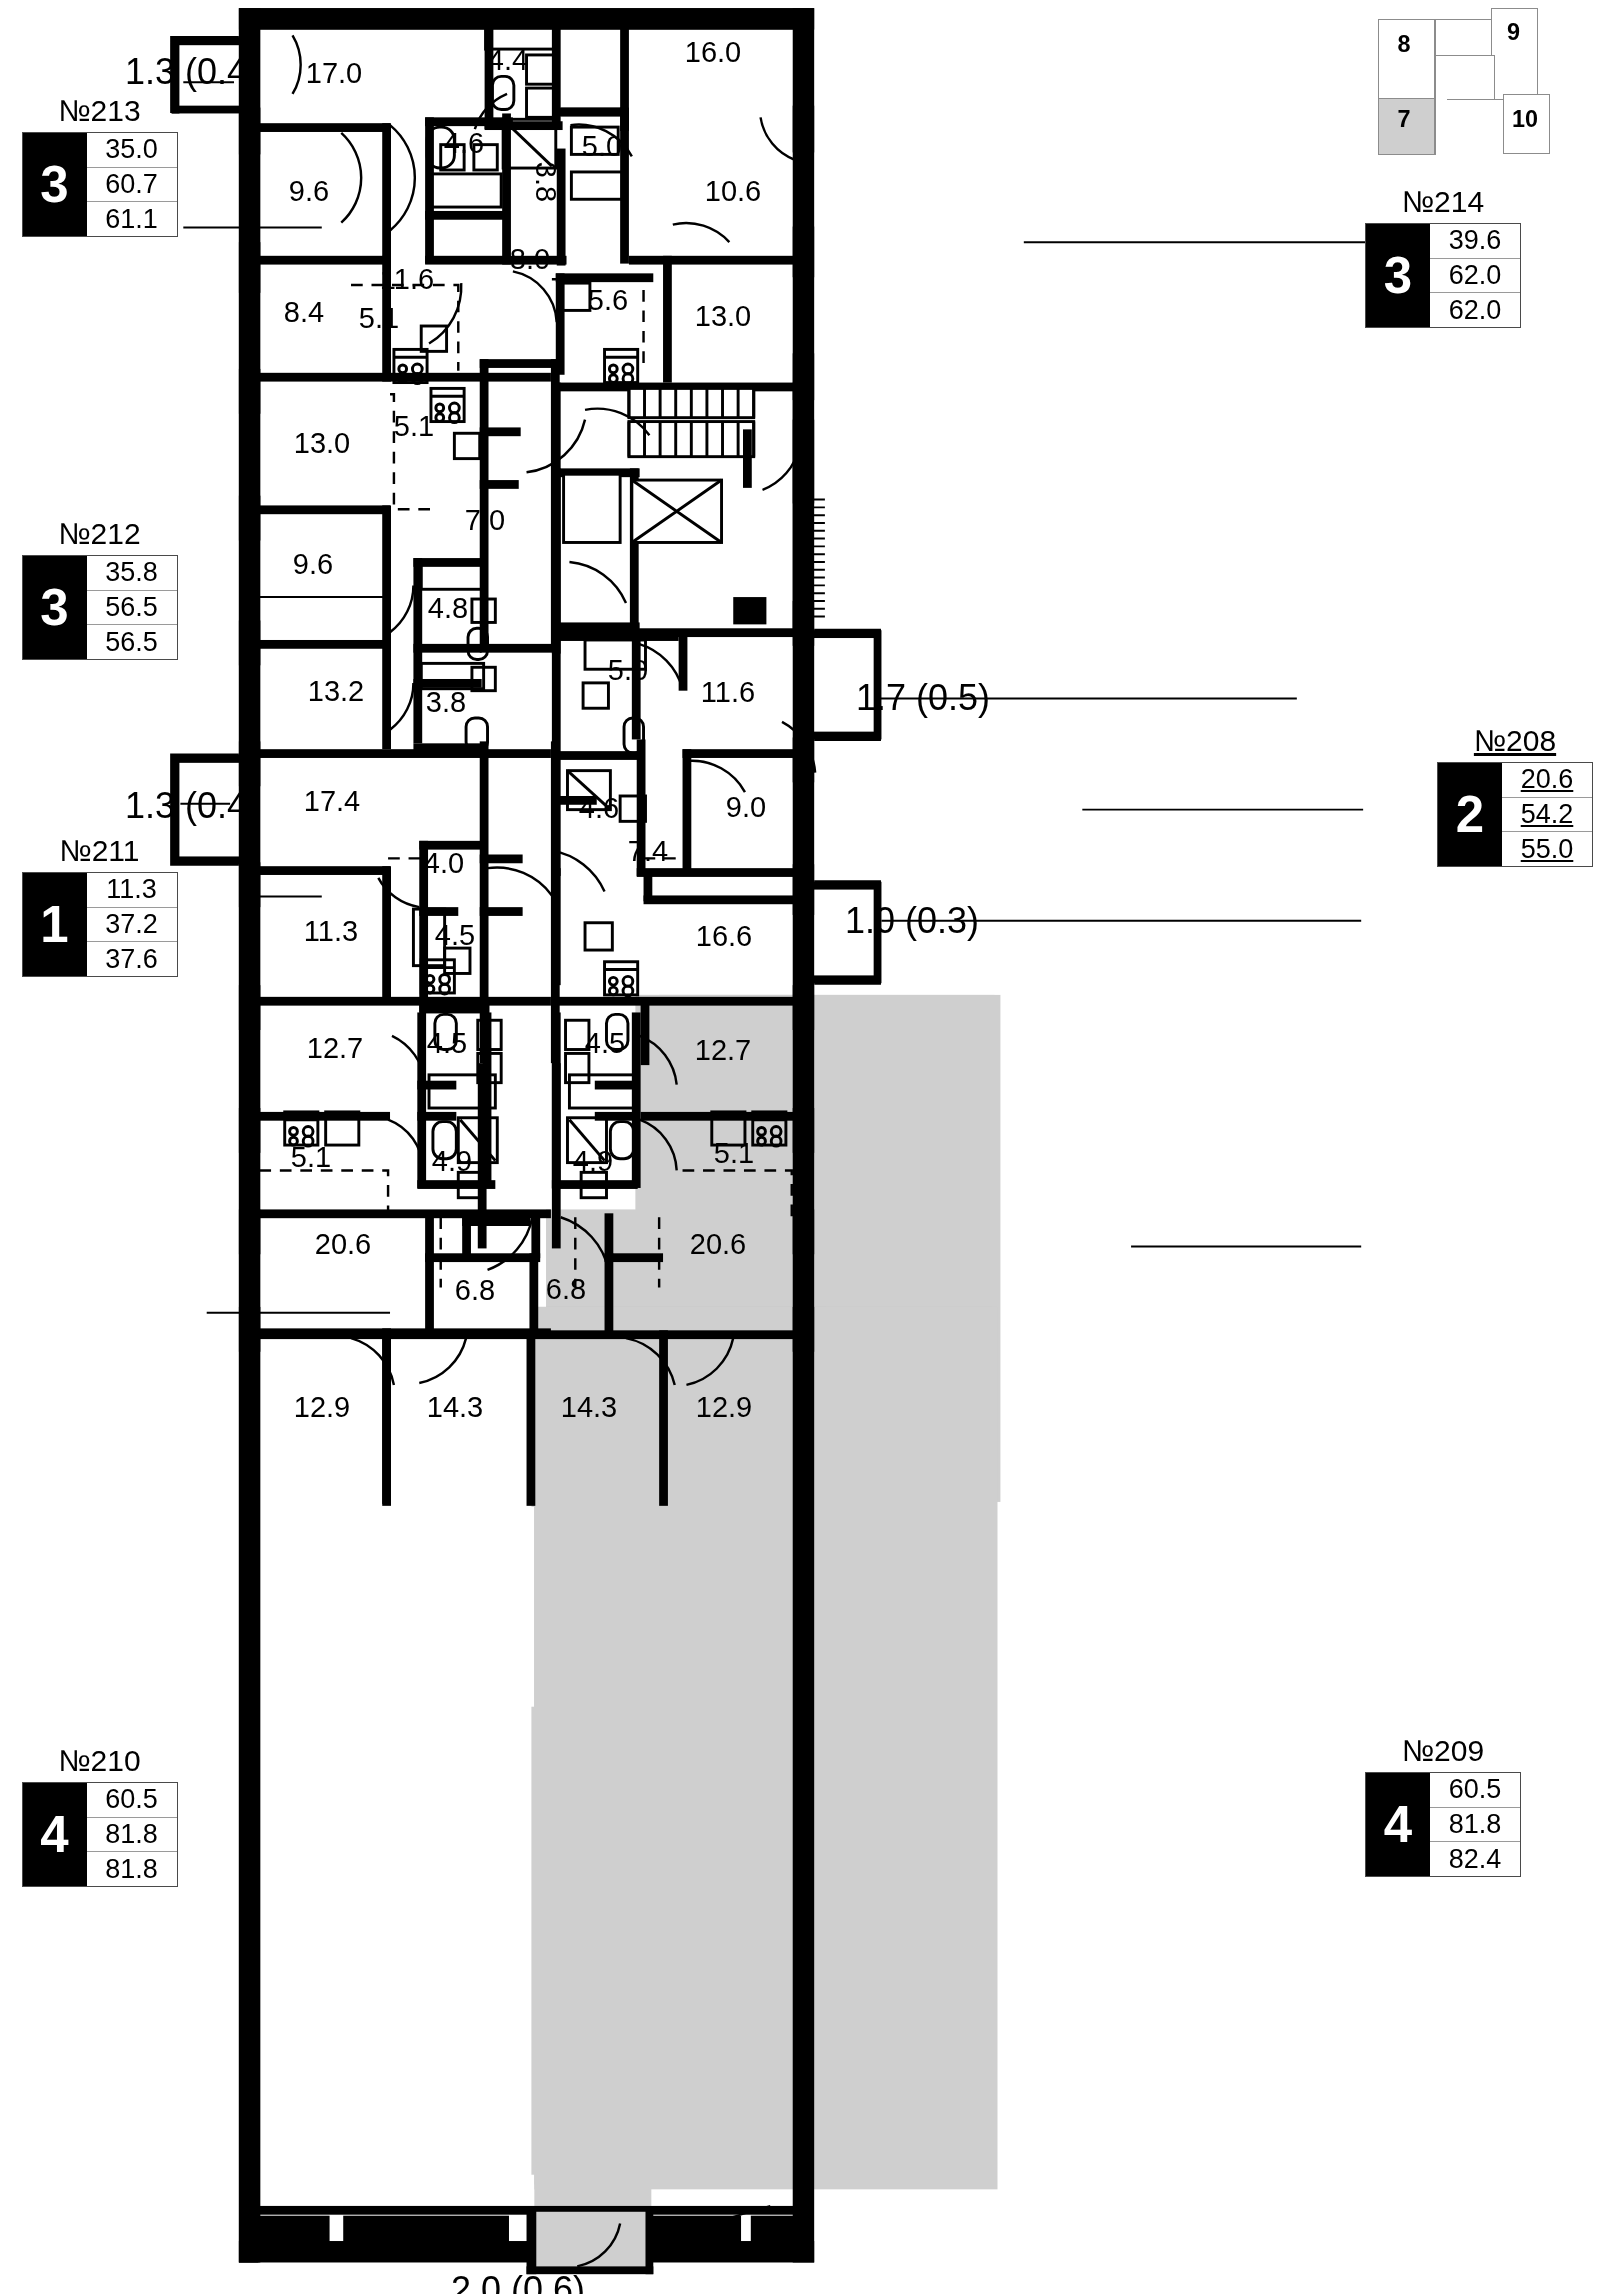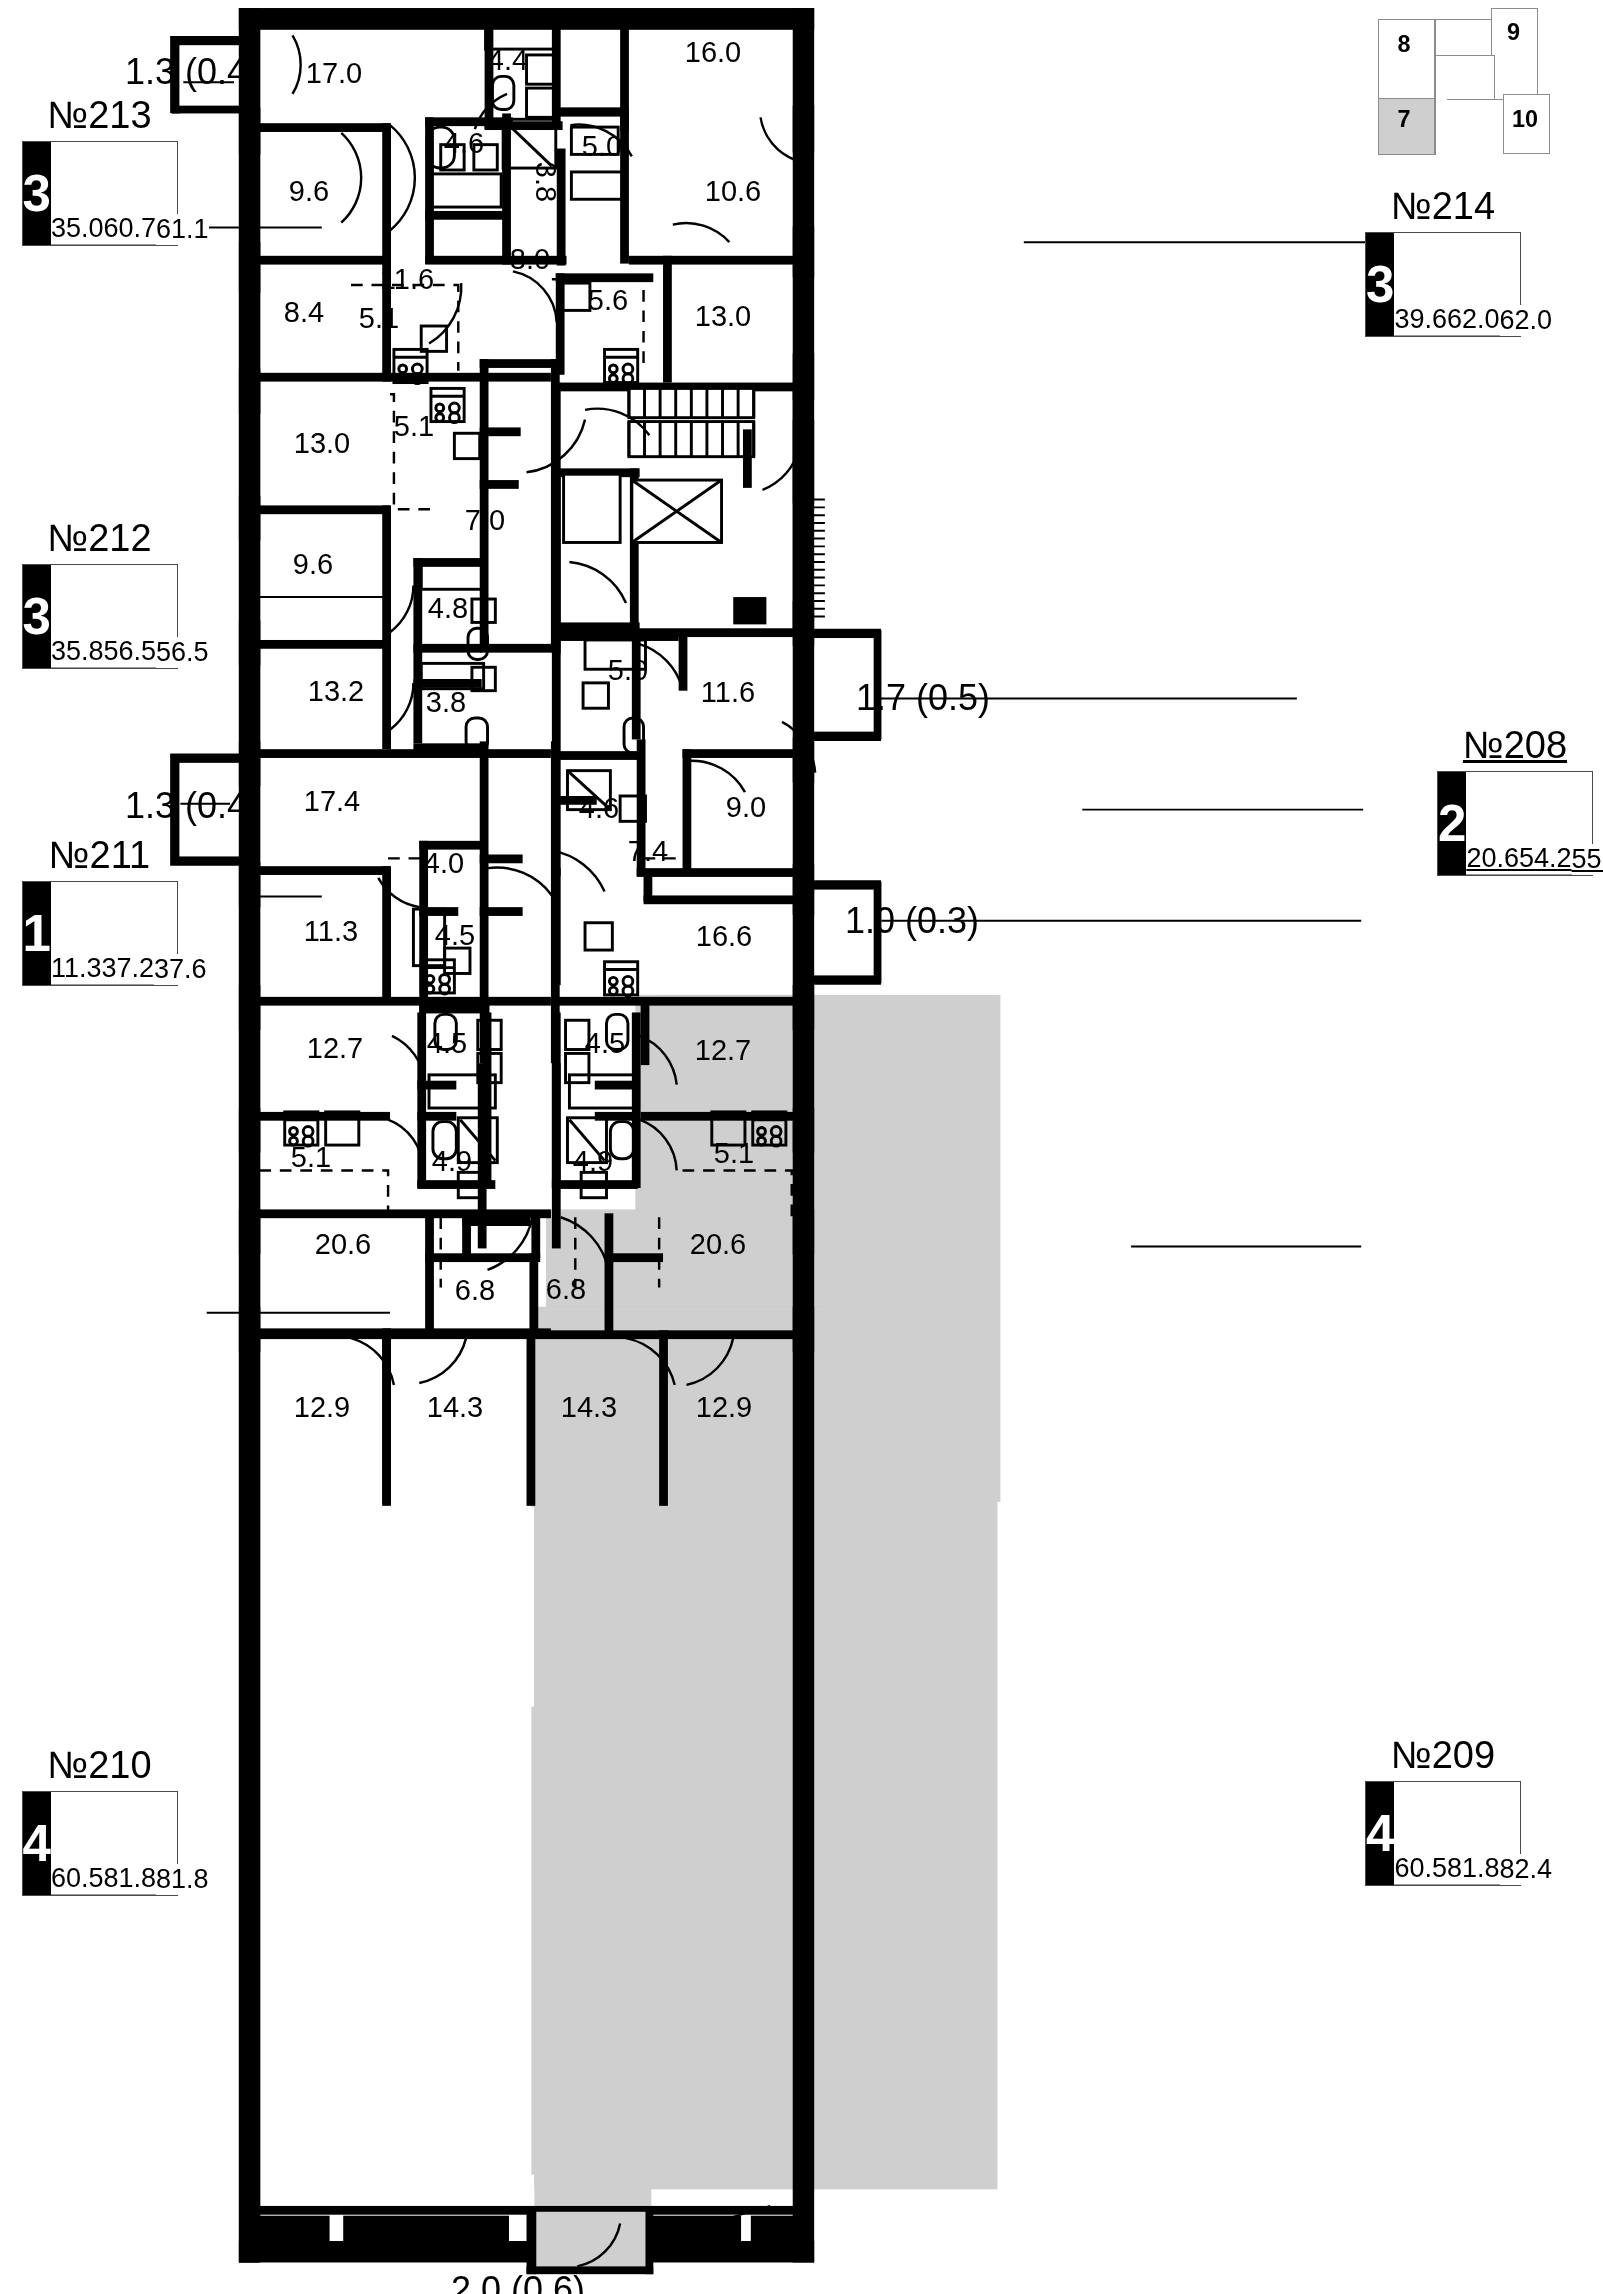--- a/index.html
+++ b/index.html
@@ -26,21 +26,21 @@
     left: 0; top: 0;
     width: 1603px;
     height: 2295px;
   }
   
   .apt-callout {
     position: absolute;
     white-space: nowrap;
   }
   .apt-number {
-    font-size: 38px;
+    font-size: 30px;
     font-weight: 400;
     letter-spacing: 0px;
     text-align: center;
     margin-bottom: 3.9px;
     color: #000;
   }
   .apt-box {
     display: flex;
     flex-direction: row;
     align-items: stretch;
@@ -57,22 +57,21 @@
     display: flex;
     align-items: center;
     justify-content: center;
     font-size: 51px;
     font-weight: 700;
     line-height: 1;
   }
   .apt-areas {
     flex: 1;
     display: flex;
-    flex-direction: row;
-    align-items: flex-end;
+    flex-direction: column;
   }
   .apt-area-cell {
     flex: 1;
     display: flex;
     align-items: center;
     justify-content: center;
     font-size: 27px;
     border-bottom: 1px solid #9a9a9a;
     box-sizing: border-box;
     background: #fff;

